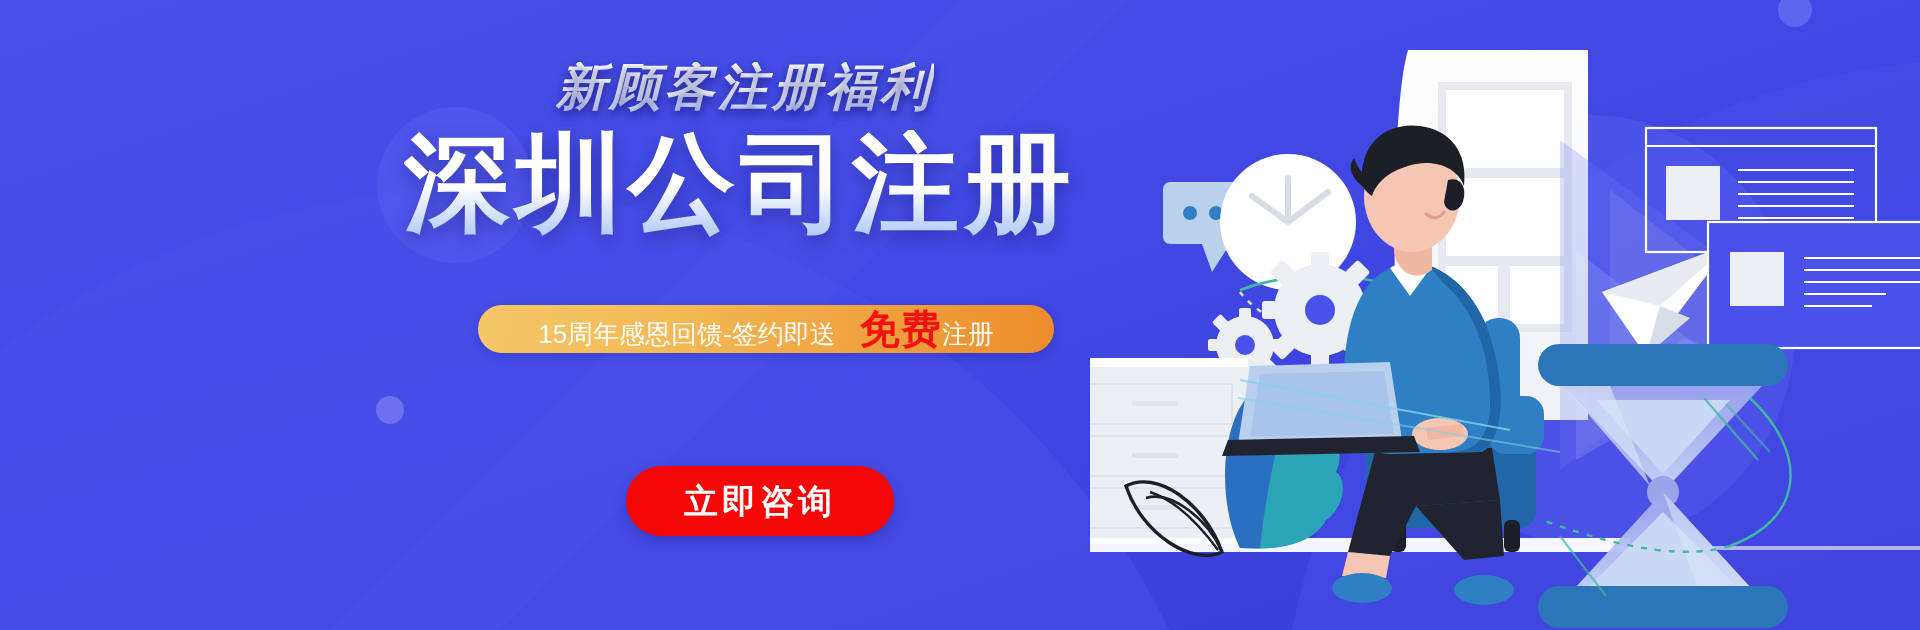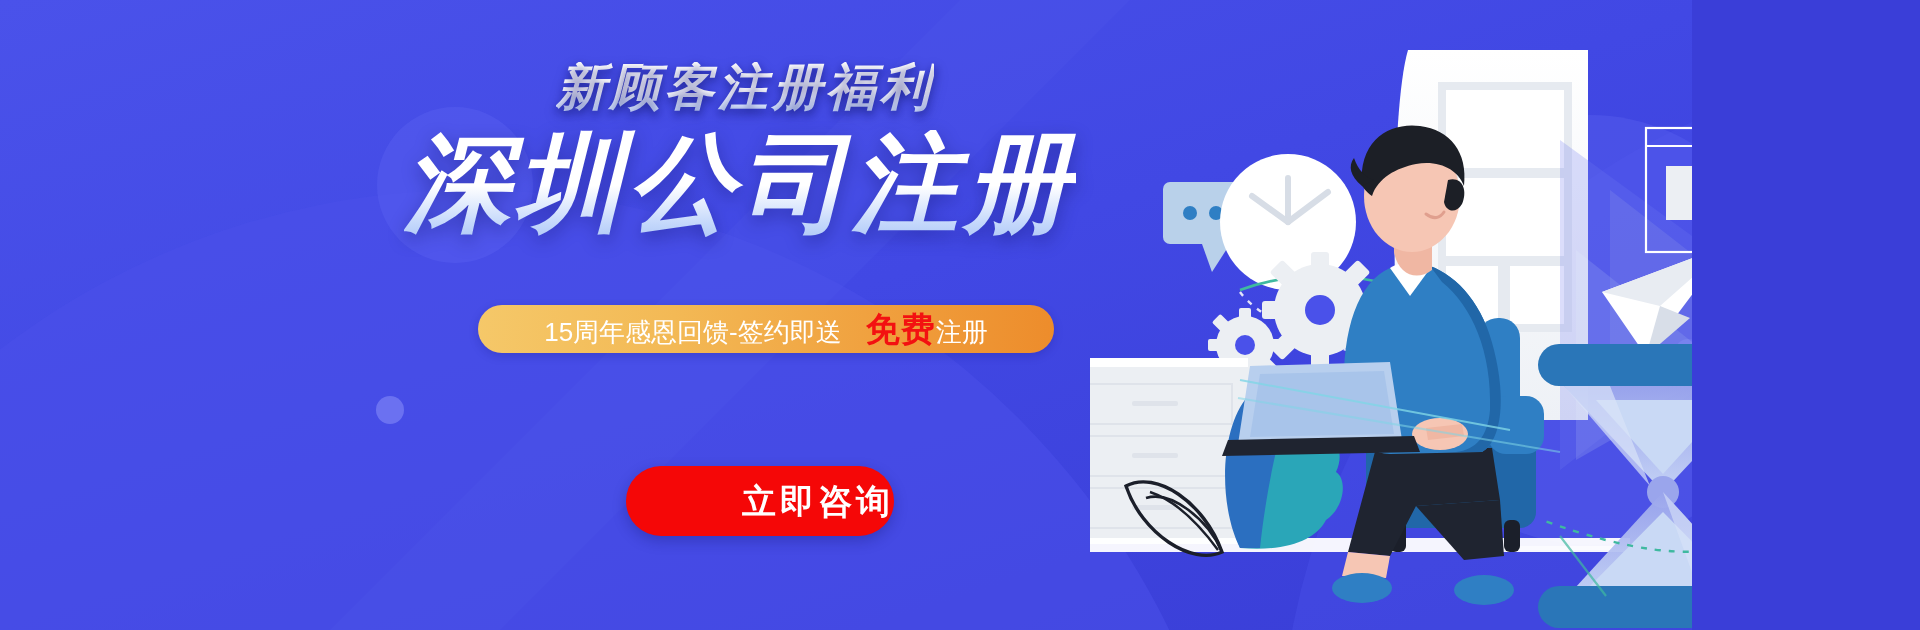--- a/index.html
+++ b/index.html
@@ -4,21 +4,21 @@
 <style>
   * { box-sizing: border-box; margin: 0; padding: 0; }
   html, body {
     width: 1920px; height: 630px;
     overflow: hidden;
     background: #3a3ed8;
     font-family: "Liberation Sans", "DejaVu Sans", sans-serif;
   }
   .banner {
     position: relative;
-    width: 1692px; height: 630px;
+    width: 1920px; height: 630px;
     overflow: hidden;
     background: linear-gradient(118deg, #4a52ea 0%, #4148e4 38%, #3b40da 72%, #383cd4 100%);
   }
 
   
   .bg-svg { position: absolute; inset: 0; width: 1920px; height: 630px; }
 
   
   .copy {
     position: absolute;
@@ -41,21 +41,20 @@
     -webkit-background-clip: text;
     background-clip: text;
     -webkit-text-fill-color: transparent;
     filter: drop-shadow(0 4px 6px rgba(18,22,110,.38));
   }
   .headline {
     position: absolute;
     left: 404px; top: 130px;
     font-size: 107px;
     font-weight: 900;
-    font-style: italic;
     letter-spacing: 5px;
     line-height: 1;
     white-space: nowrap;
     background: linear-gradient(180deg,#ffffff 0%,#ffffff 52%,#c3d7fb 88%,#b3cbf7 100%);
     -webkit-background-clip: text;
     background-clip: text;
     -webkit-text-fill-color: transparent;
     filter: drop-shadow(0 6px 9px rgba(16,20,105,.42));
   }
   .badge {
@@ -73,21 +72,21 @@
     font-size: 26px;
     font-weight: 400;
     color: #ffffff;
     letter-spacing: 0px;
     white-space: nowrap;
     line-height: 1;
   }
   .badge-text .hot {
     color: #f31111;
     font-weight: 700;
-    font-size: 34px;
+    font-size: 40px;
     letter-spacing: 1px;
     margin-left: 24px;
   }
   .subline {
     position: absolute;
     left: 498px; top: 378px;
     font-size: 63px;
     font-weight: 900;
     font-style: italic;
     letter-spacing: 2px;
@@ -110,21 +109,21 @@
   .cta {
     position: absolute;
     left: 626px; top: 466px;
     width: 268px; height: 70px;
     border-radius: 35px;
     background: #f50707;
     border: none;
     cursor: pointer;
     display: flex;
     align-items: center;
-    justify-content: flex-end;
+    justify-content: center;
     box-shadow: 0 5px 14px rgba(16,20,105,.30);
   }
   .cta-text {
     font-size: 34px;
     font-weight: 700;
     color: #ffffff;
     letter-spacing: 4px;
     line-height: 1;
     white-space: nowrap;
   }

